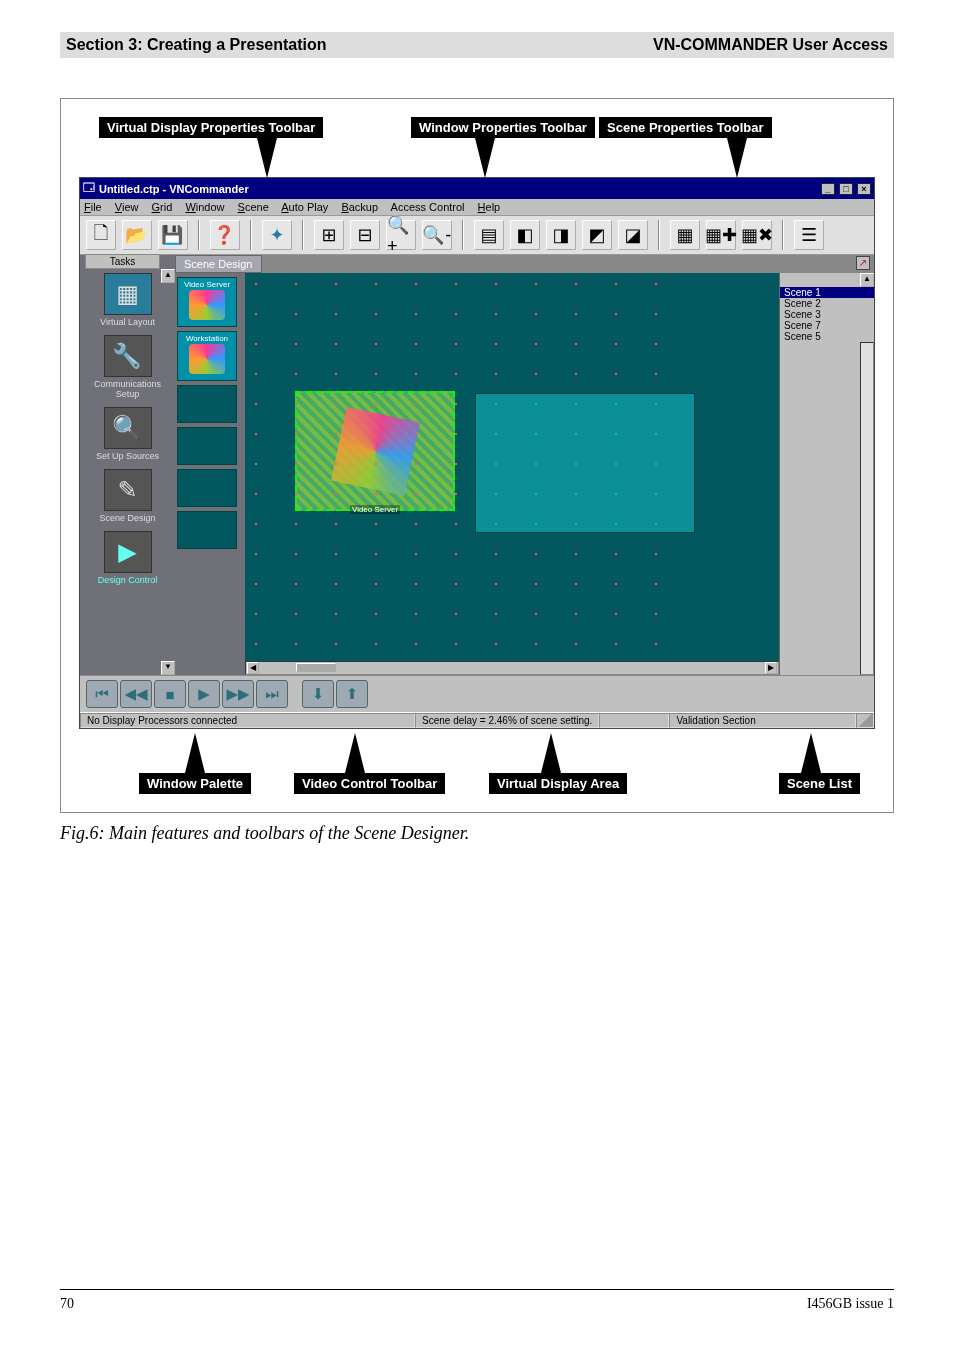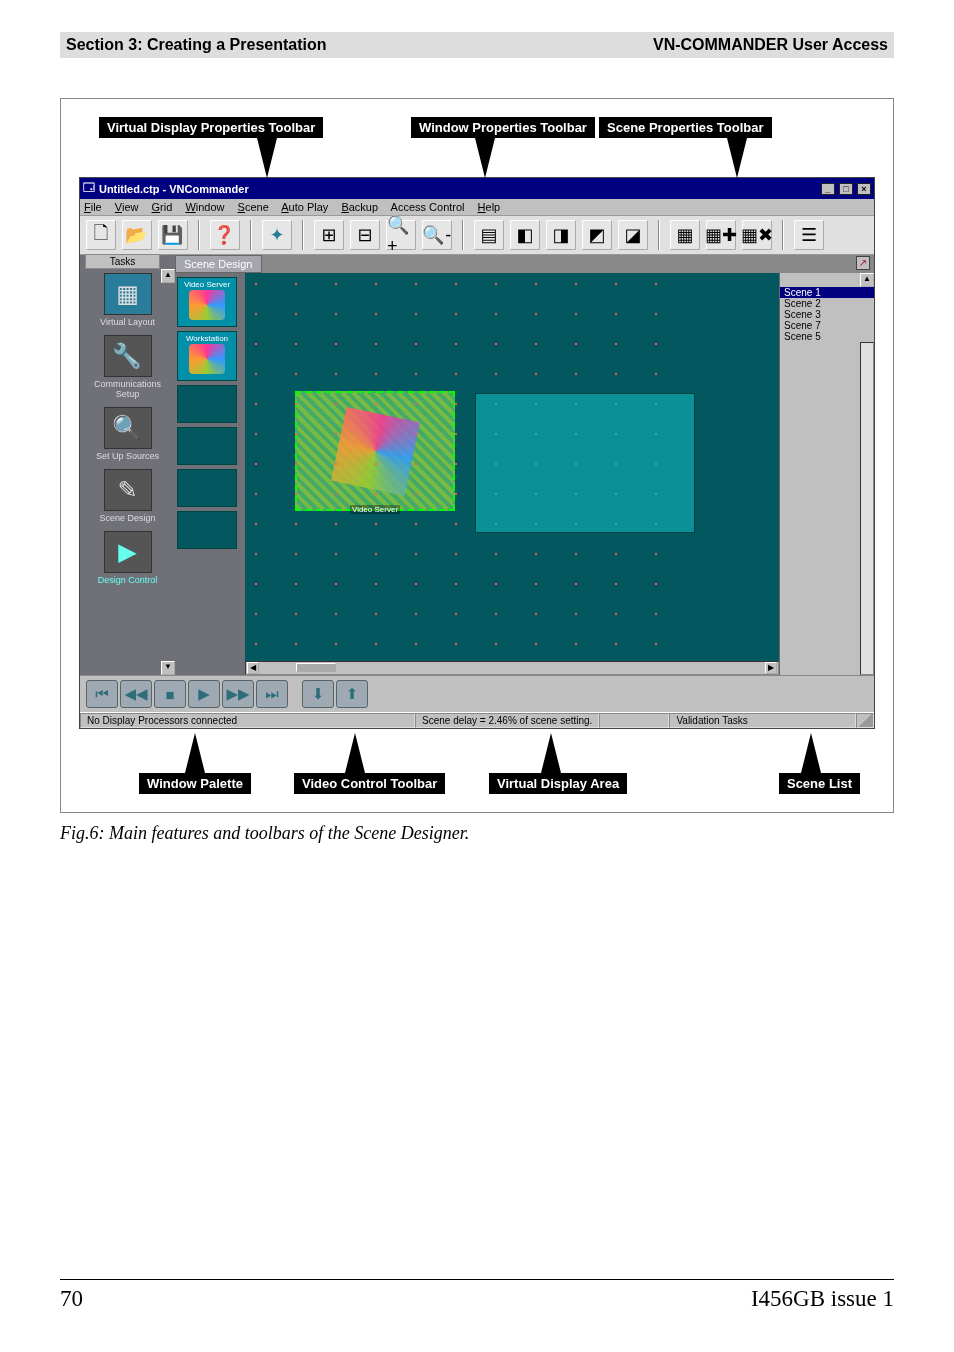--- a/index.html
+++ b/index.html
@@ -339,21 +339,21 @@
     margin-top: 10px;
   }
   
   .footer {
     position: absolute;
     bottom: 40px;
     left: 60px; right: 60px;
     display: flex;
     justify-content: space-between;
     font-family: "Times New Roman", serif;
-    font-size: 23px;
+    font-size: 14px;
     border-top: 1px solid #000;
     padding-top: 6px;
   }
 </style>
 </head>
 <body>
 
 <div class="header-bar">
   <span>Section 3: Creating a Presentation</span>
   <span>VN-COMMANDER User Access</span>
@@ -663,21 +663,21 @@
       <div class="ctl-btn">⏭</div>
       <div style="width:10px"></div>
       <div class="ctl-btn">⬇</div>
       <div class="ctl-btn">⬆</div>
     </div>
 
     <div class="status-bar">
       <div class="status-cell sc-w1">No Display Processors connected</div>
       <div class="status-cell sc-w2">Scene delay = 2.46% of scene setting.</div>
       <div class="status-cell sc-w3"></div>
-      <div class="status-cell sc-w4">Validation Tasks</div>
+      <div class="status-cell sc-w4">Validation Section</div>
       <div class="status-cell sc-w5"></div>
     </div>
   </div>
 
   <div class="bottom-labels">
     <div class="label l1">
       <span>Window Palette</span>
       <div class="pointer-up"></div>
     </div>
     <div class="label l2">

